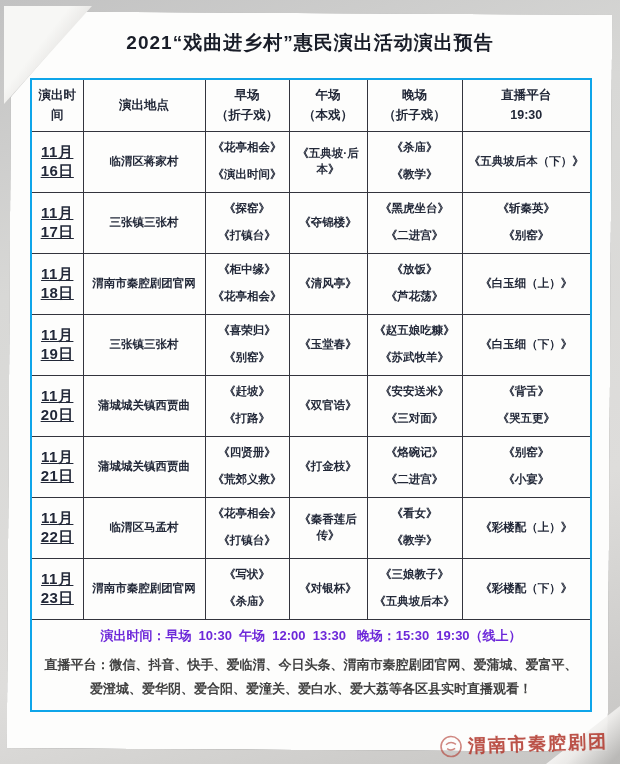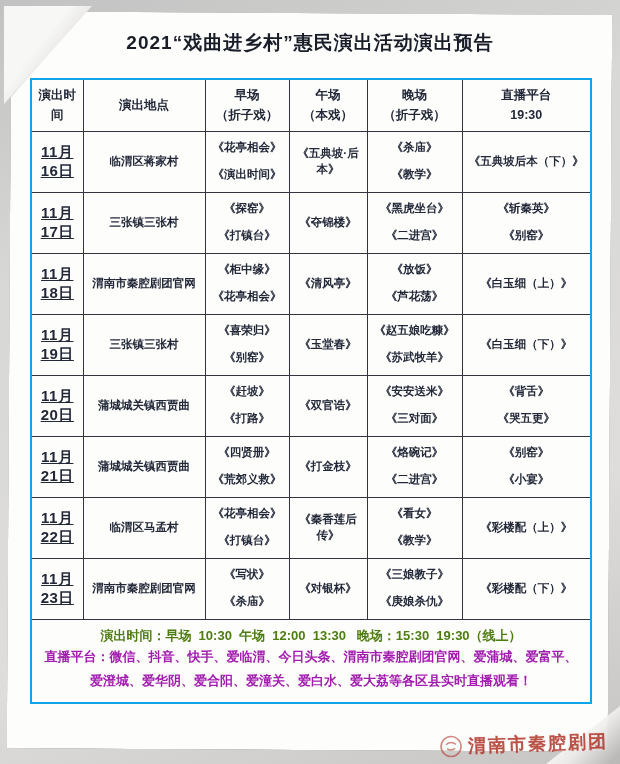--- a/index.html
+++ b/index.html
@@ -43,25 +43,25 @@
   col.c1{width:52px;} col.c2{width:122px;} col.c3{width:84px;}
   col.c4{width:78px;} col.c5{width:95px;} col.c6{width:129px;}
   td,th { border:1px solid #33343d; text-align:center; vertical-align:middle; padding:2px; }
   thead th { height:52px; font-size:12.5px; font-weight:bold; line-height:1.6; }
   tbody td { height:61px; font-size:11.5px; font-weight:bold; }
   .c-date { font-size:15px; letter-spacing:0.5px;text-decoration:underline; }
   .plays { display:flex; flex-direction:column; justify-content:center; align-items:center; gap:11px; }
   .play { line-height:1.35; }
   tfoot td { border:none; border-top:1px solid #33343d; padding:7px 8px 9px 8px; }
   .foot-times {
-    font-size:13px; font-weight:bold; text-align:center; color:#4d7c0f;
-    white-space:pre-wrap; 
+    font-size:13px; font-weight:bold; text-align:center; color:#6d28d9;
+    white-space:pre-wrap; margin-bottom:8px;
   }
   .foot-platforms {
-    font-size:13px; font-weight:bold; text-align:center; color:#a21caf;
+    font-size:13px; font-weight:bold; text-align:center; color:#404040;
     line-height:1.85;
   }
   .watermark {
     position:absolute; right:12px; bottom:8px;
     display:flex; align-items:center; gap:5px;
     transform:rotate(-2deg);
     color:rgba(178,58,48,0.82);
     font-size:18px; font-weight:bold; letter-spacing:2px;
     text-shadow:0 0 1px rgba(178,58,48,0.35);
   }
@@ -350,21 +350,21 @@
       </div>
     </td>
     <td>
       <div class="plays">
         <div class="play">《对银杯》</div>
       </div>
     </td>
     <td>
       <div class="plays">
         <div class="play">《三娘教子》</div>
-        <div class="play">《庚娘杀仇》</div>
+        <div class="play">《五典坡后本》</div>
       </div>
     </td>
     <td>
       <div class="plays">
         <div class="play">《彩楼配（下）》</div>
 
       </div>
     </td>
   </tr>
 </tbody>

